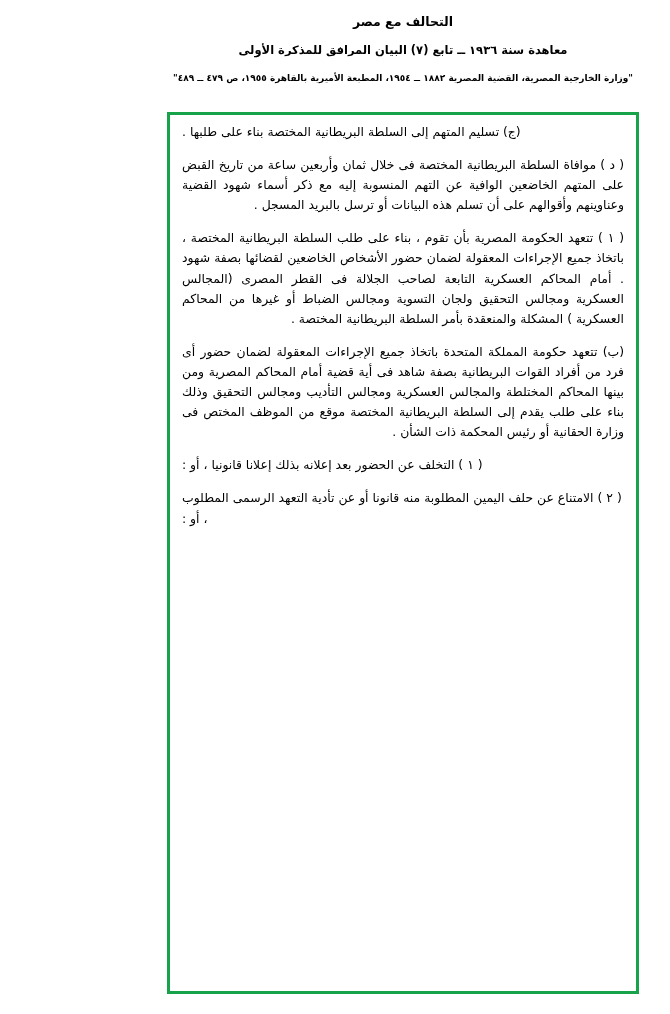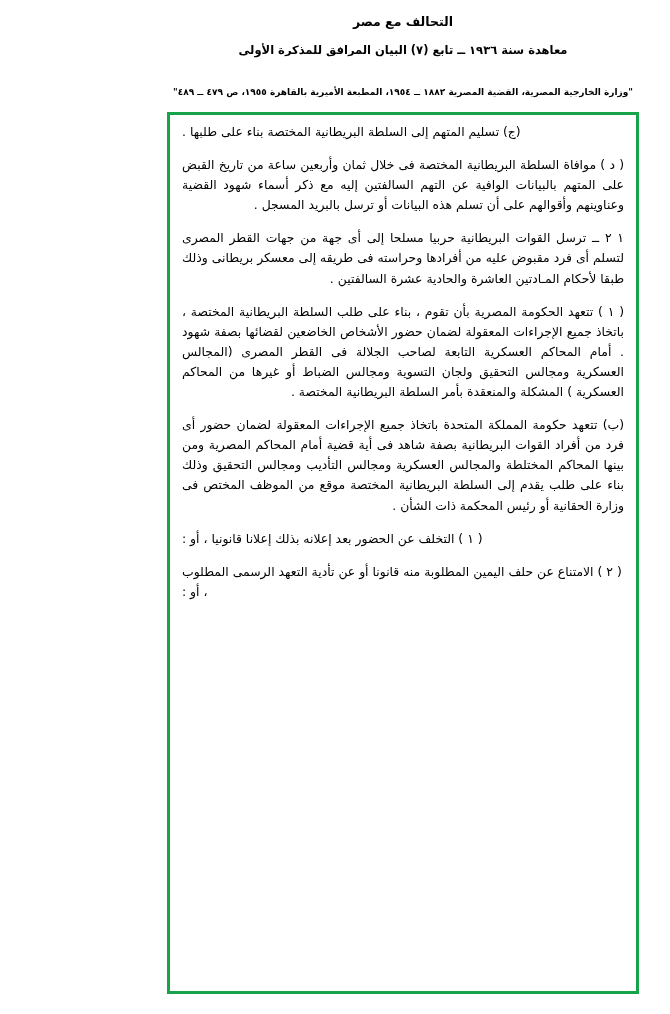--- a/index.html
+++ b/index.html
@@ -27,21 +27,21 @@
   }
   .header .title {
     font-size: 12.5px;
     font-weight: bold;
     letter-spacing: 0px;
     margin-bottom: 14px;
   }
   .header .subtitle {
     font-size: 11.5px;
     font-weight: bold;
-    margin-bottom: 30px;
+    margin-bottom: 16px;
   }
   .header .source {
     font-size: 9px;
     font-weight: bold;
     margin-bottom: 10px;
   }
   .frame {
     position: absolute;
     top: 112px;
     right: 31px;
@@ -82,21 +82,20 @@
   <div class="header">
     <div class="title">التحالف مع مصر</div>
     <div class="subtitle">معاهدة سنة ١٩٣٦ ــ تابع (٧) البيان المرافق للمذكرة الأولى</div>
     <div class="source">"وزارة الخارجية المصرية، القضية المصرية ١٨٨٢ ــ ١٩٥٤، المطبعة الأميرية بالقاهرة ١٩٥٥، ص ٤٧٩ ــ ٤٨٩"</div>
   </div>
 
   <div class="frame" style="border-color: rgb(22, 163, 74);"></div>
 
   <div class="content">
     <div class="para lead">(ج) تسليم المتهم إلى السلطة البريطانية المختصة بناء على طلبها .</div>
-    <div class="para">( د ) موافاة السلطة البريطانية المختصة فى خلال ثمان وأربعين ساعة من تاريخ القبض على المتهم بالبيانات الوافية عن التهم السالفتين إليه مع ذكر أسماء شهود القضية وعناوينهم وأقوالهم على أن تسلم هذه البيانات أو ترسل بالبريد المسجل .</div>
-    <div class="para">١ ٢ ــ ترسل القوات البريطانية حربيا مسلحا إلى أى جهة من جهات القطر المصرى لتسلم أى فرد مقبوض عليه من أفرادها وحراسته فى طريقه إلى معسكر بريطانى وذلك طبقا لأحكام المـادتين العاشرة والحادية عشرة السالفتين .</div>
+    <div class="para">( د ) موافاة السلطة البريطانية المختصة فى خلال ثمان وأربعين ساعة من تاريخ القبض على المتهم الخاضعين الوافية عن التهم المنسوبة إليه مع ذكر أسماء شهود القضية وعناوينهم وأقوالهم على أن تسلم هذه البيانات أو ترسل بالبريد المسجل .</div>
     <div class="para">( ١ ) تتعهد الحكومة المصرية بأن تقوم ، بناء على طلب السلطة البريطانية المختصة ، باتخاذ جميع الإجراءات المعقولة لضمان حضور الأشخاص الخاضعين لقضائها بصفة شهود . أمام المحاكم العسكرية التابعة لصاحب الجلالة فى القطر المصرى (المجالس العسكرية ومجالس التحقيق ولجان التسوية ومجالس الضباط أو غيرها من المحاكم العسكرية ) المشكلة والمنعقدة بأمر السلطة البريطانية المختصة .</div>
     <div class="para">(ب) تتعهد حكومة المملكة المتحدة باتخاذ جميع الإجراءات المعقولة لضمان حضور أى فرد من أفراد القوات البريطانية بصفة شاهد فى أية قضية أمام المحاكم المصرية ومن بينها المحاكم المختلطة والمجالس العسكرية ومجالس التأديب ومجالس التحقيق وذلك بناء على طلب يقدم إلى السلطة البريطانية المختصة موقع من الموظف المختص فى وزارة الحقانية أو رئيس المحكمة ذات الشأن .</div>
     <div class="para lead">( ١ ) التخلف عن الحضور بعد إعلانه بذلك إعلانا قانونيا ، أو :</div>
     <div class="para lead">( ٢ ) الامتناع عن حلف اليمين المطلوبة منه قانونا أو عن تأدية التعهد الرسمى المطلوب ، أو :</div>
   </div>
 
 </div>
 
 </body></html>

